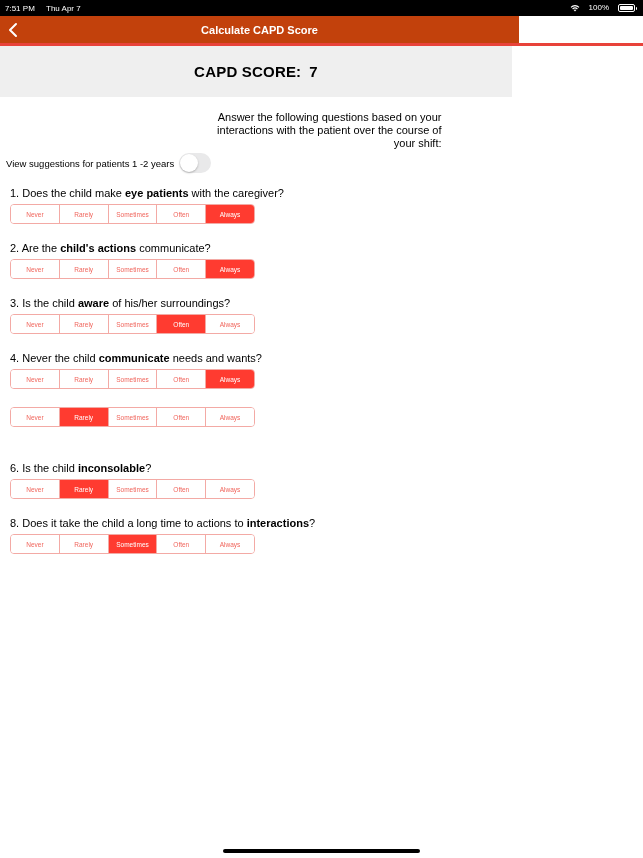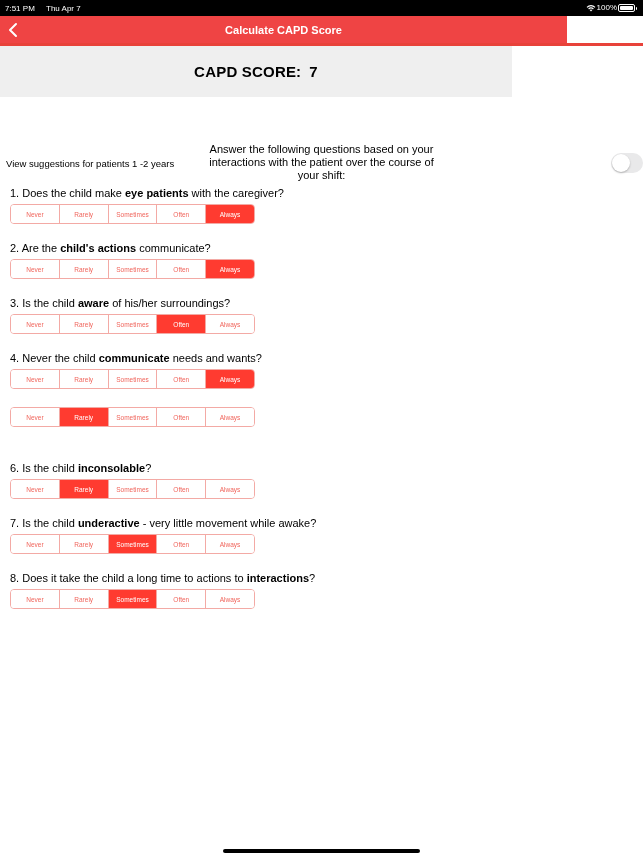--- a/index.html
+++ b/index.html
@@ -2,37 +2,37 @@
 <html><head>
   <meta charset="utf-8">
   <style>
     * { box-sizing: border-box; margin: 0; padding: 0; }
     html, body { width: 643px; height: 858px; background: #ffffff; overflow: hidden; }
     body { font-family: "Liberation Sans", "DejaVu Sans", sans-serif; color: #000; position: relative; }
 
     .status-bar { position: absolute; left: 0; top: 0; width: 643px; height: 16px; background: #000; color: #fff; font-size: 8px; }
     .status-time { position: absolute; left: 5px; top: 4px; }
     .status-date { position: absolute; left: 46px; top: 4px; }
-    .status-right { position: absolute; right: 8px; top: 3px; display: flex; align-items: center; gap: 1px; }
+    .status-right { position: absolute; right: 8px; top: 3px; display: flex; align-items: center; gap: 9px; }
     .battery { width: 17px; height: 8px; border: 1px solid #fff; border-radius: 2px; padding: 1px; position: relative; }
     .battery-fill { width: 100%; height: 100%; background: #fff; border-radius: 1px; }
     .battery::after { content: ""; position: absolute; right: -3px; top: 2px; width: 1.5px; height: 3px; background: #fff; border-radius: 0 1px 1px 0; }
 
-    .nav-bar { position: absolute; left: 0; top: 16px; width: 567px; height: 27px; background: #ef4444; color: #fff; }
+    .nav-bar { position: absolute; left: 0; top: 16px; width: 519px; height: 27px; background: #c2410c; color: #fff; }
     .back-button { position: absolute; left: 6px; top: 5px; width: 16px; height: 18px; cursor: pointer; }
     .nav-title { position: absolute; left: 0; right: 0; top: 8px; text-align: center; font-size: 11px; font-weight: bold; }
     .nav-accent { position: absolute; left: 0; top: 43px; width: 643px; height: 3px; background: #e8423a; }
 
     .score-band { position: absolute; left: 0; top: 46px; width: 512px; height: 51px; background: #efefef; display: flex; align-items: center; justify-content: center; }
     .score-text { font-size: 15px; font-weight: bold; letter-spacing: 0.2px; }
     .score-value { margin-left: 8px; }
 
-    .intro { position: absolute; left: 0; right: 0; top: 111px; text-align: center; font-size: 11px; line-height: 13px; margin-top: 32px; }
+    .intro { position: absolute; left: 0; right: 0; top: 111px; text-align: right; font-size: 11px; line-height: 13px; }
     .intro-text { width: 240px; margin: 0 auto; }
-    .suggest-row { position: absolute; left: 0; right: 0; top: 153px; display: flex; align-items: center; justify-content: space-between; font-size: 9.5px; padding-left: 6px; }
+    .suggest-row { position: absolute; left: 0; right: 0; top: 153px; display: flex; align-items: center; justify-content: flex-start; font-size: 9.5px; padding-left: 6px; }
     .toggle { width: 32px; height: 20px; border-radius: 10px; background: #e9e9ea; margin-left: 5px; position: relative; cursor: pointer; }
     .toggle-knob { position: absolute; left: 1px; top: 1px; width: 18px; height: 18px; border-radius: 50%; background: #fff; box-shadow: 0 1px 2px rgba(0,0,0,0.25); }
 
     .questions { position: absolute; left: 10px; top: 187px; width: 620px; }
     .question { height: 55px; }
     .question-text { font-size: 11px; line-height: 13px; height: 17px; white-space: nowrap; }
     .question-text b { font-weight: bold; }
     .segmented { display: flex; width: 245px; height: 20px; border: 1px solid #f3aaa5; border-radius: 4px; overflow: hidden; }
     .segment { flex: 1; display: flex; align-items: center; justify-content: center; font-size: 6.5px; color: #f0655c; border-right: 1px solid #f3aaa5; cursor: pointer; background: #fff; }
     .segment:last-child { border-right: none; }
@@ -139,30 +139,20 @@
       <div class="question-text"><span>6.</span> <span>Is the child </span><b>inconsolable</b><span>?</span></div>
       <div class="segmented">
         <div class="segment">Never</div>
         <div class="segment selected">Rarely</div>
         <div class="segment">Sometimes</div>
         <div class="segment">Often</div>
         <div class="segment">Always</div>
       </div>
     </div>
     <div class="question">
-      <div class="question-text"><span>7.</span> <span>Is the child </span><b>underactive</b><span> - very little movement while awake?</span></div>
-      <div class="segmented">
-        <div class="segment">Never</div>
-        <div class="segment">Rarely</div>
-        <div class="segment selected">Sometimes</div>
-        <div class="segment">Often</div>
-        <div class="segment">Always</div>
-      </div>
-    </div>
-    <div class="question">
       <div class="question-text"><span>8.</span> <span>Does it take the child a long time to actions to </span><b>interactions</b><span>?</span></div>
       <div class="segmented">
         <div class="segment">Never</div>
         <div class="segment">Rarely</div>
         <div class="segment selected">Sometimes</div>
         <div class="segment">Often</div>
         <div class="segment">Always</div>
       </div>
     </div>
   </div>

